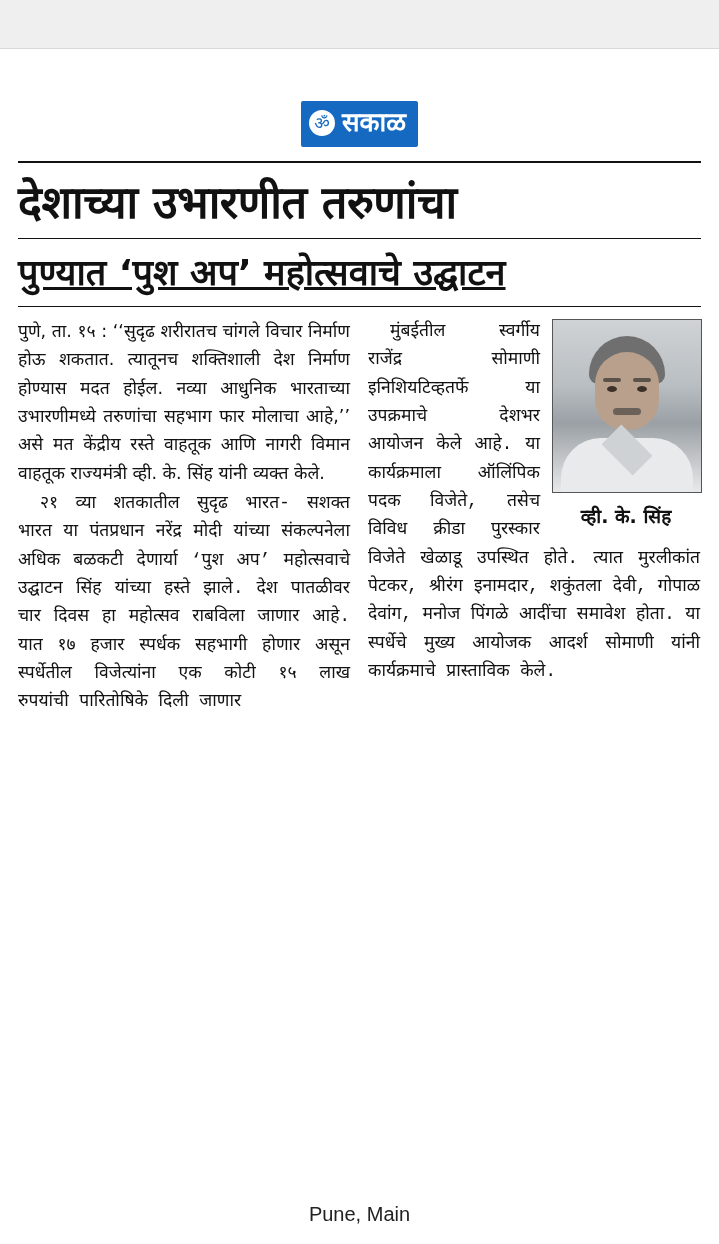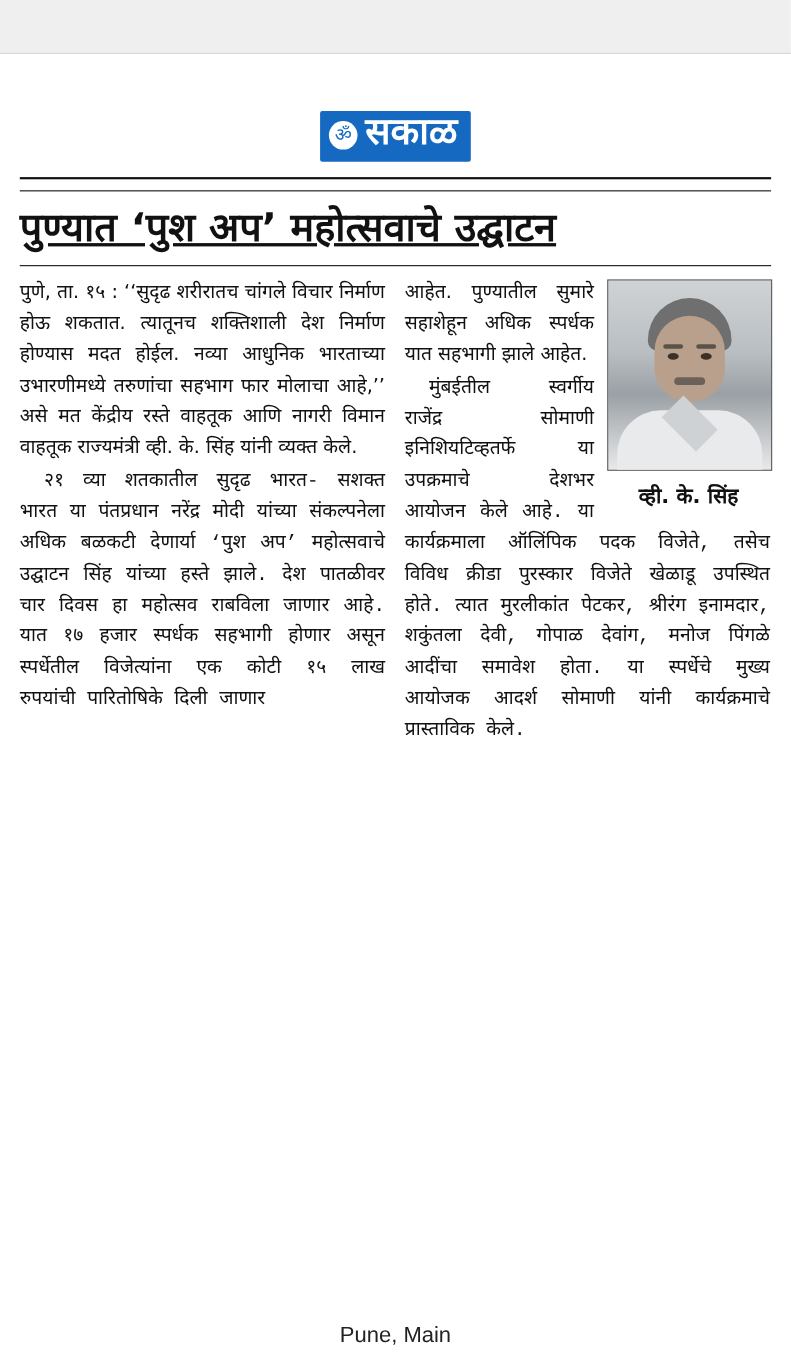--- a/index.html
+++ b/index.html
@@ -47,24 +47,24 @@
     border-radius: 50%;
     background: #ffffff;
     color: #1669c1;
     font-size: 17px;
     line-height: 26px;
     text-align: center;
     margin-right: 7px;
     font-family: "DejaVu Sans", sans-serif;
   }
   .logo-text {
-    font-size: 34px;
+    font-size: 26px;
     font-weight: bold;
     letter-spacing: 0px;
-    font-family: Liberation Mono, monospace;
+    font-family: Liberation Serif, serif;
     line-height: 36px;
   }
   .rule {
     border: 0;
     border-top: 2px solid #111;
     margin: 6px 0 10px 0;
   }
   .rule.thin {
     border-top: 1px solid #111;
   }
@@ -197,20 +197,21 @@
 
   <div class="masthead">
     <div class="logo-box">
       <span class="logo-mark">ॐ</span>
       <span class="logo-text">सकाळ</span>
     </div>
   </div>
 
   <hr class="rule">
 
+  <div class="headline">देशाच्या उभारणीत तरुणांचा</div>
 
   <hr class="rule thin">
 
   <div class="subhead">पुण्यात ‘पुश अप’ महोत्सवाचे उद्घाटन</div>
 
   <hr class="rule thin">
 
   <div class="columns">
 
     <div class="col">
@@ -226,21 +227,20 @@
           <div class="brow l"></div>
           <div class="brow r"></div>
           <div class="eye l"></div>
           <div class="eye r"></div>
           <div class="mustache"></div>
           <div class="body"></div>
           <div class="collar"></div>
         </div>
         <div class="caption">व्ही. के. सिंह</div>
       </div>
-      <p>आहेत. पुण्यातील सुमारे सहाशेहून अधिक स्पर्धक यात सहभागी झाले आहेत.</p>
       <p class="indent">मुंबईतील स्वर्गीय राजेंद्र सोमाणी इनिशियटिव्हतर्फे या उपक्रमाचे देशभर आयोजन केले आहे. या कार्यक्रमाला ऑलिंपिक पदक विजेते, तसेच विविध क्रीडा पुरस्कार विजेते खेळाडू उपस्थित होते. त्यात मुरलीकांत पेटकर, श्रीरंग इनामदार, शकुंतला देवी, गोपाळ देवांग, मनोज पिंगळे आदींचा समावेश होता. या स्पर्धेचे मुख्य आयोजक आदर्श सोमाणी यांनी कार्यक्रमाचे प्रास्ताविक केले.</p>
     </div>
 
   </div>
 
 </div>
 
 <div class="footer">
   <div>Pune, Main</div>
 </div>

